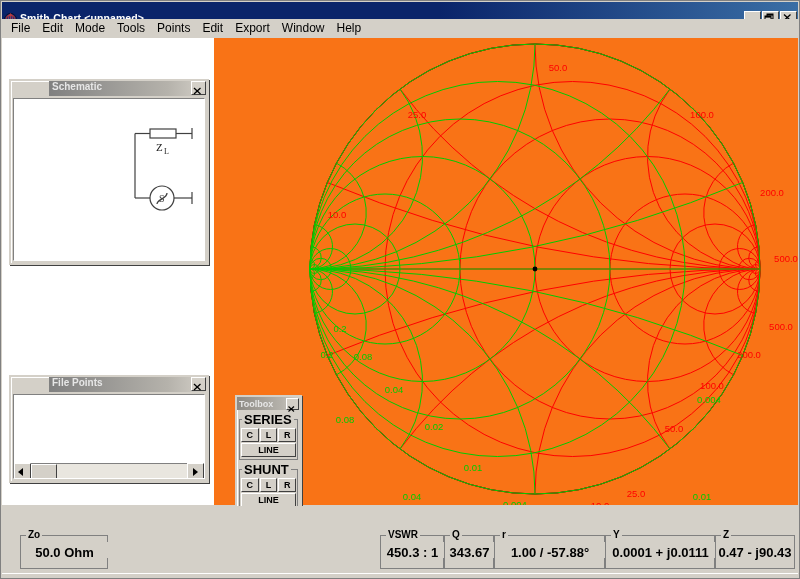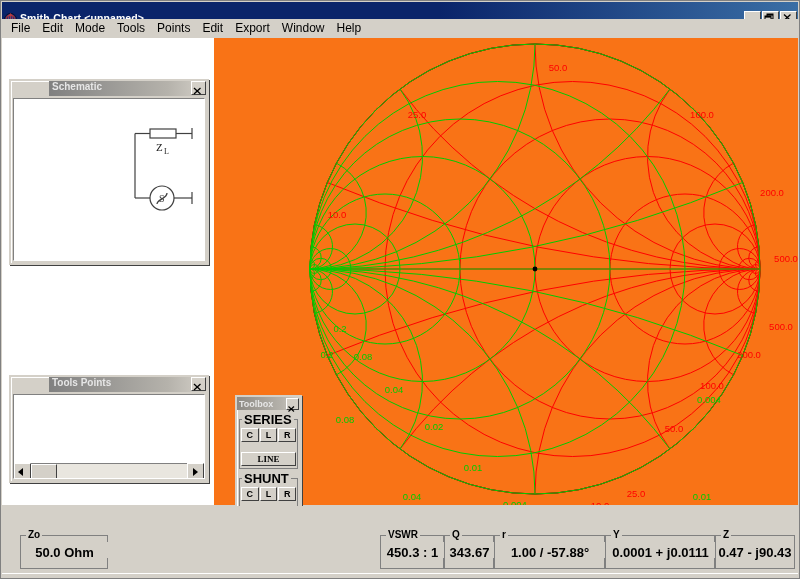--- a/index.html
+++ b/index.html
@@ -178,21 +178,21 @@
     border-color: #ffffff #404040 #404040 #ffffff;
     font-family: "Liberation Sans", sans-serif;
     font-size: 9px; font-weight: bold; color: #000;
     text-align: center;
     padding: 1px 0;
     cursor: default;
     line-height: 10px;
     box-sizing: border-box;
   }
   .tb-row .tb-btn { flex: 1 1 0; }
-  .tb-btn.wide { width: 100%; margin-top: 10px; display: block; font-family: Liberation Serif, serif; }
+  .tb-btn.wide { width: 100%; margin-top: 1px; display: block; }
   .tb-btn.bottom { width: 100%; display: block; margin-top: 2px; }
 
   
   #chart-area {
     position: absolute; left: 212px; top: 0; right: 0; bottom: 0;
     background: #f97316;
   }
   #smith-svg { position: absolute; left: 0; top: 0; }
 
   
@@ -408,21 +408,21 @@
           <path d="M 143 105 C 143 100, 153 100, 153 94" fill="none" stroke="#404040" stroke-width="1.3"></path>
           <text id="sch-zl" x="142" y="52" font-family="Liberation Serif, serif" font-size="11" fill="#202020">Z</text>
           <text id="sch-zl-sub" x="150" y="55" font-family="Liberation Serif, serif" font-size="8" fill="#202020">L</text>
           <text id="sch-src" x="145" y="103" font-family="Liberation Serif, serif" font-size="10" fill="#404040">S</text>
         </svg>
       </div>
     </div>
 
     <div class="mdi" id="win-datapoints">
       <div class="mdi-title">
-        <span class="mdi-title-text">Tools Points</span>
+        <span class="mdi-title-text">File Points</span>
         <div class="mdi-close">
           <svg width="11" height="10" viewBox="0 0 11 10">
             <line x1="2" y1="2" x2="8.5" y2="8" stroke="#000" stroke-width="1.2"></line>
             <line x1="8.5" y1="2" x2="2" y2="8" stroke="#000" stroke-width="1.2"></line>
           </svg>
         </div>
       </div>
       <div class="mdi-body">
         <div id="dp-list"></div>
         <div id="dp-scroll">

